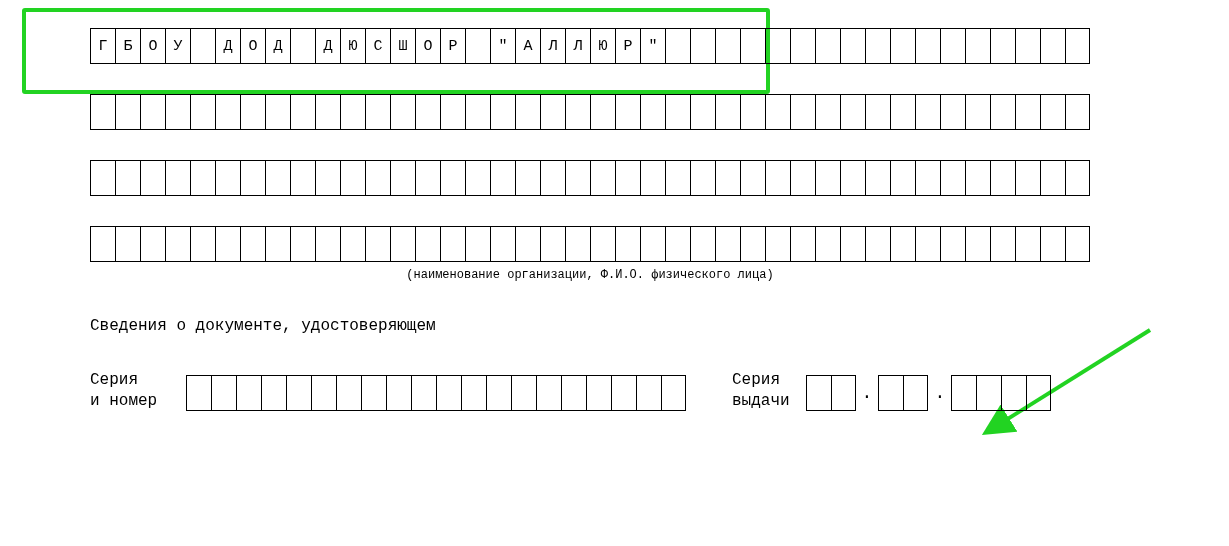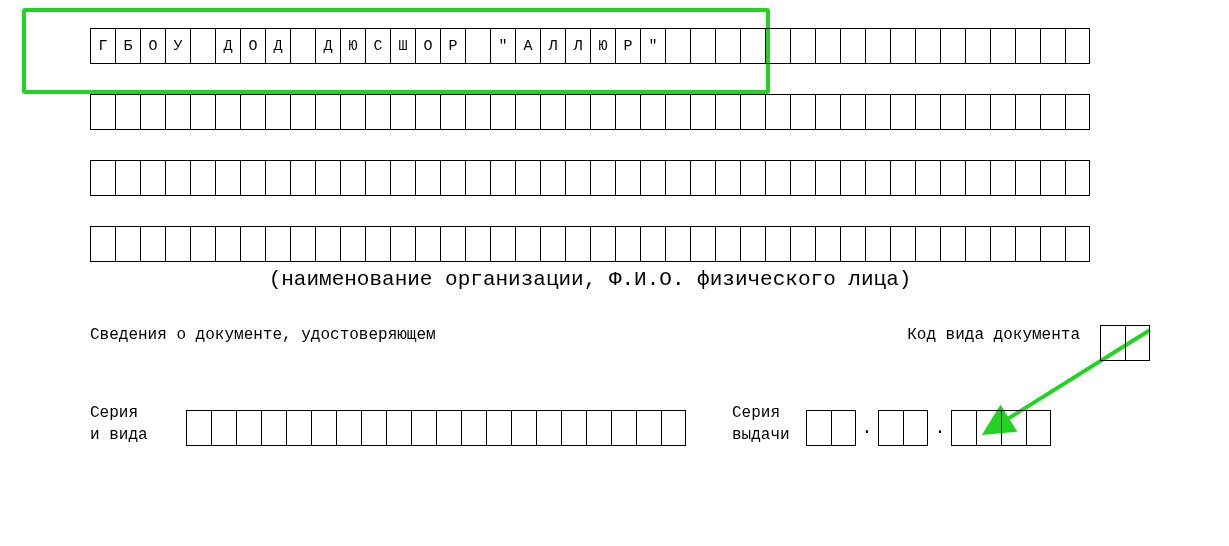--- a/index.html
+++ b/index.html
@@ -36,43 +36,43 @@
     font-size: 15px;
     line-height: 1;
   }
   .cell:last-child {
     border-right: 1px solid #000;
   }
   .row-gap-large { margin-top: 30px; }
   .caption {
     text-align: center;
     margin-top: 6px;
-    font-size: 21px;
+    font-size: 12px;
   }
   .section {
     margin-top: 34px;
     display: flex;
     align-items: flex-start;
     gap: 20px;
   }
   .label-block {
     font-size: 16px;
     line-height: 1.35;
   }
   .doc-row {
     display: flex;
     justify-content: space-between;
-    align-items: flex-start;
+    align-items: center;
     width: 1060px;
     gap: 16px;
   }
   .serial-row {
-    margin-top: 42px;
-    display: flex;
-    align-items: flex-end;
+    margin-top: 32px;
+    display: flex;
+    align-items: center;
     gap: 16px;
     width: 1060px;
     font-family: Liberation Mono, monospace;
   }
   .date-group {
     display: flex;
     align-items: center;
     gap: 6px;
   }
   .dot {
@@ -279,33 +279,26 @@
       <div class="cell"></div>
       <div class="cell"></div>
     </div>
 
   <div class="caption" style="width:1000px">(наименование организации, Ф.И.О. физического лица)</div>
 
   <div class="doc-row section">
     <div class="label-block">
       <div>Сведения о документе, удостоверяющем</div>
     </div>
-    <div style="display:flex; align-items:flex-start; gap:20px;">
-      <div class="label-block">Код вида документа</div>
-      <div class="cell-row">
-          <div class="cell"></div>
-          <div class="cell"></div>
-        </div>
-    </div>
   </div>
 
   <div class="serial-row">
     <div class="label-block" style="width:80px">
       <div>Серия</div>
-      <div>и вида</div>
+      <div>и номер</div>
     </div>
     <div class="cell-row" style="margin-top:4px">
         <div class="cell"></div>
         <div class="cell"></div>
         <div class="cell"></div>
         <div class="cell"></div>
         <div class="cell"></div>
         <div class="cell"></div>
         <div class="cell"></div>
         <div class="cell"></div>

